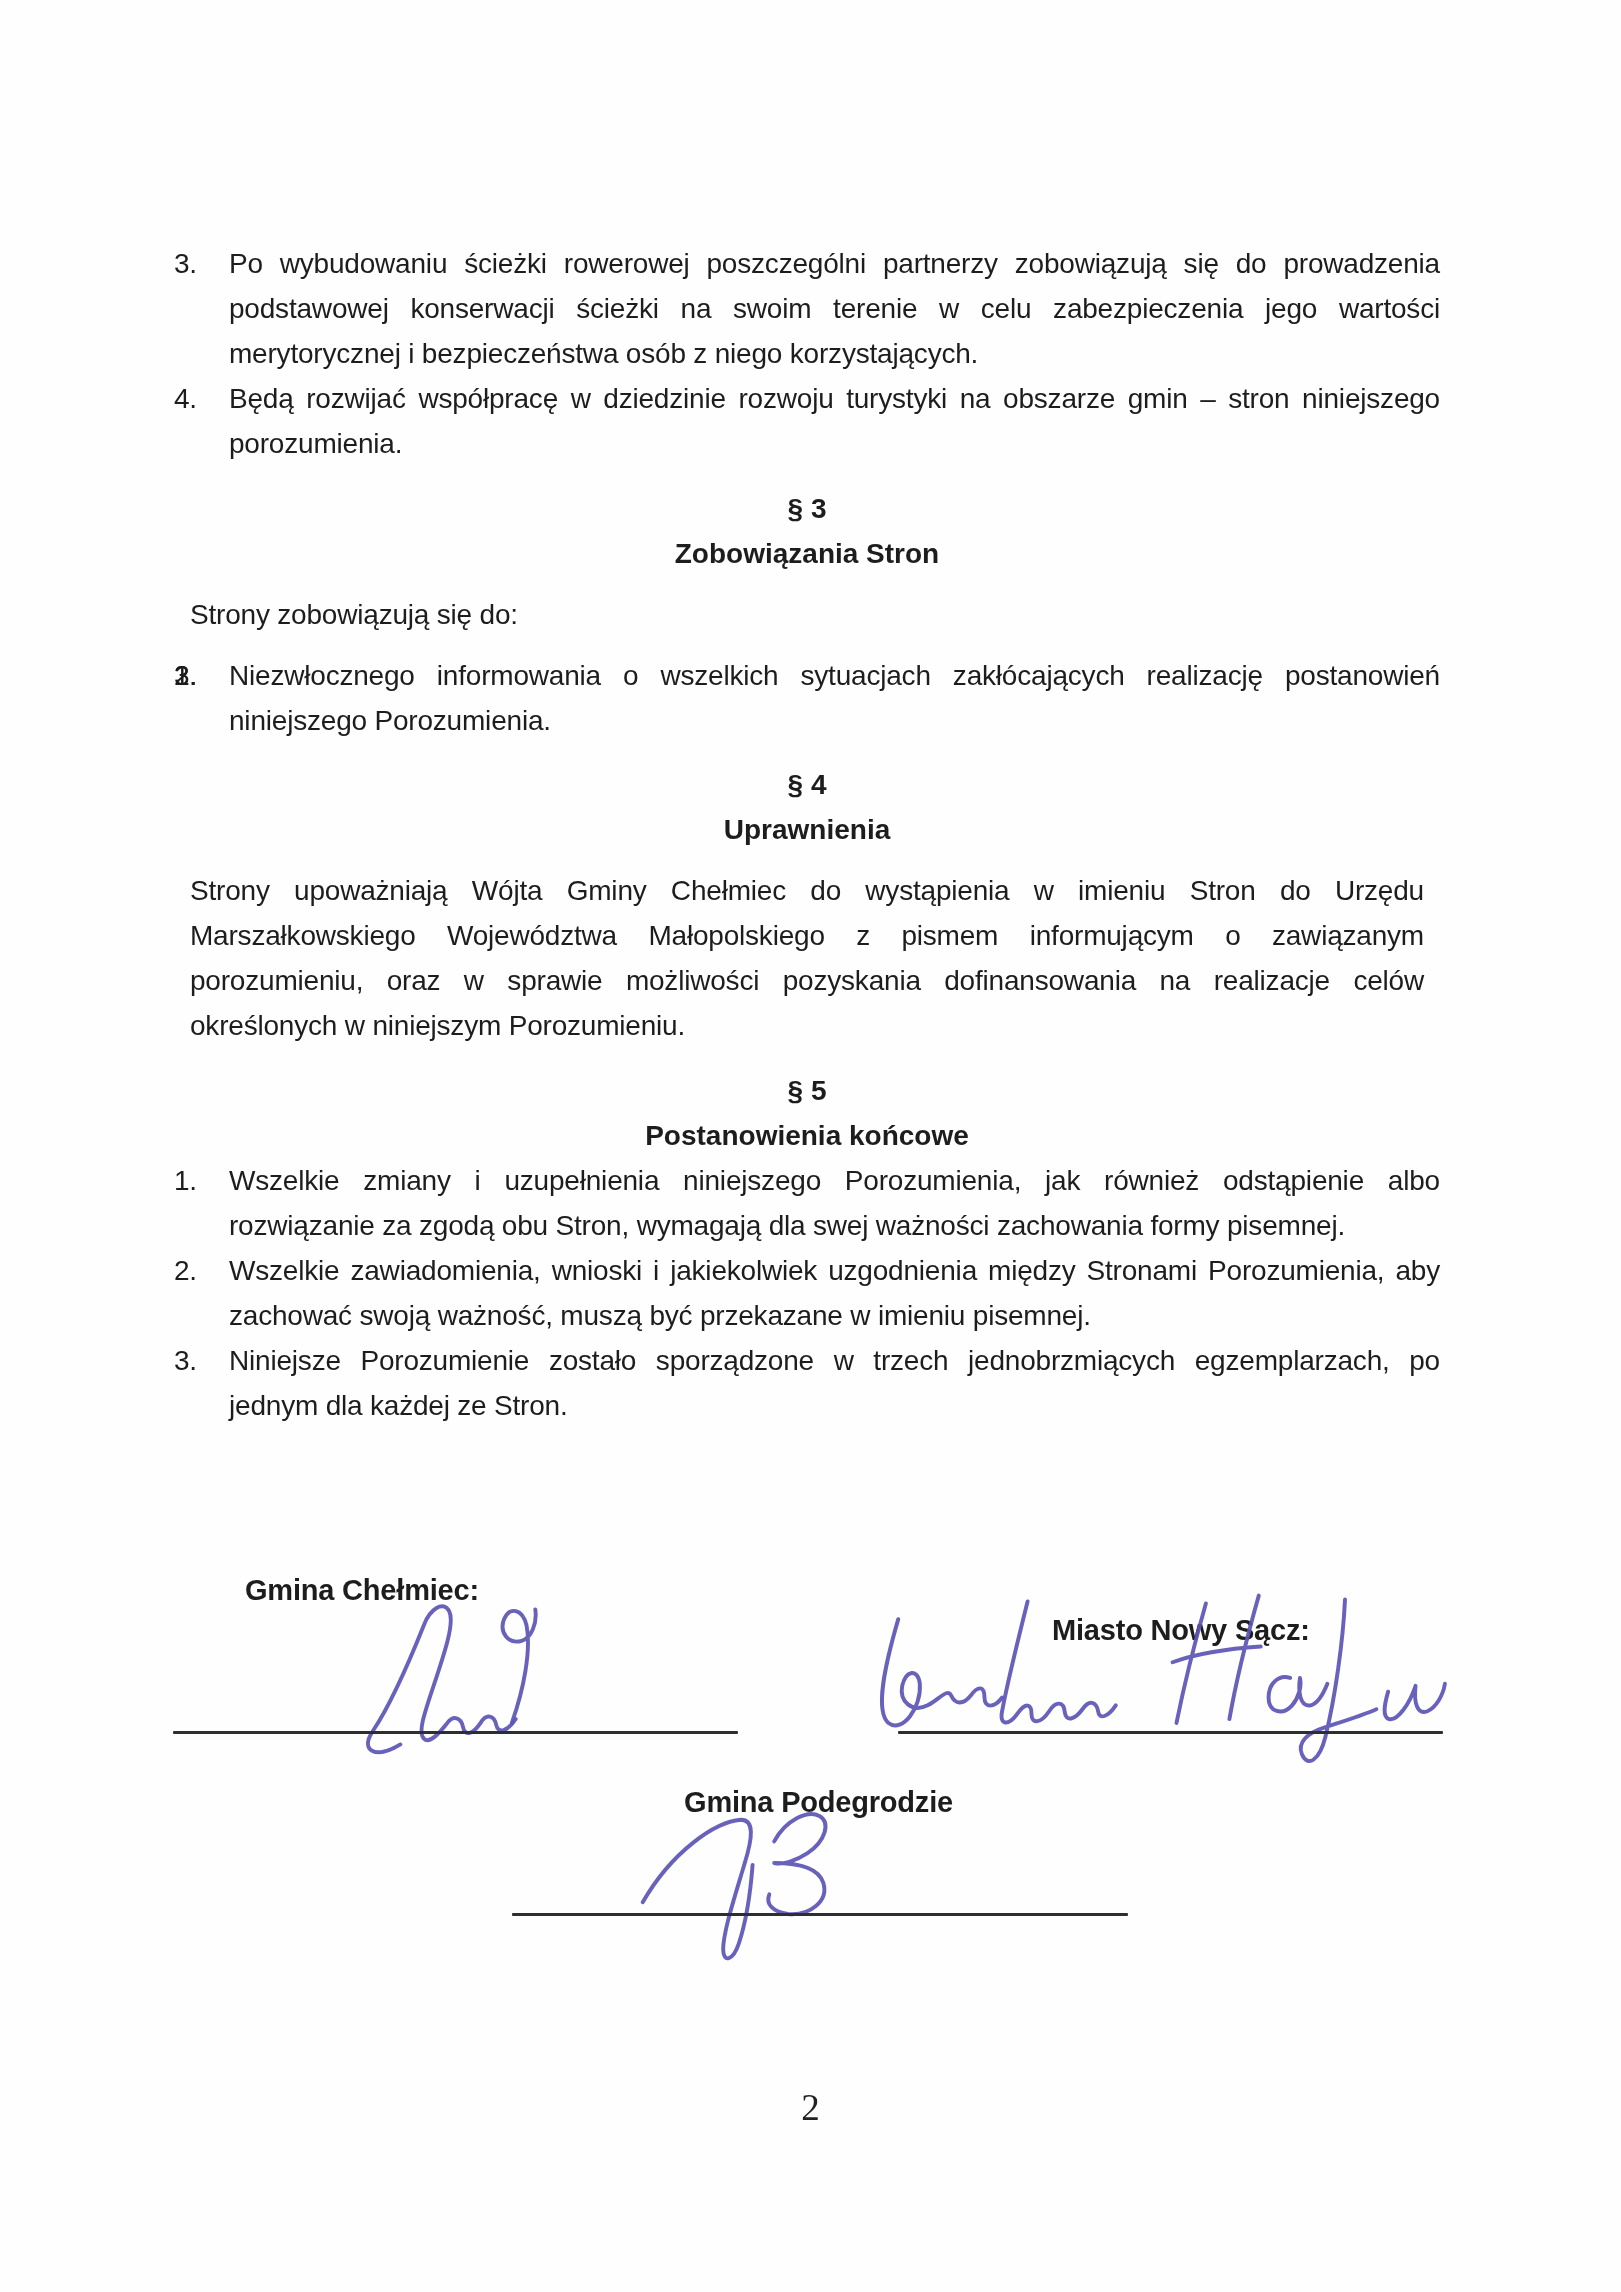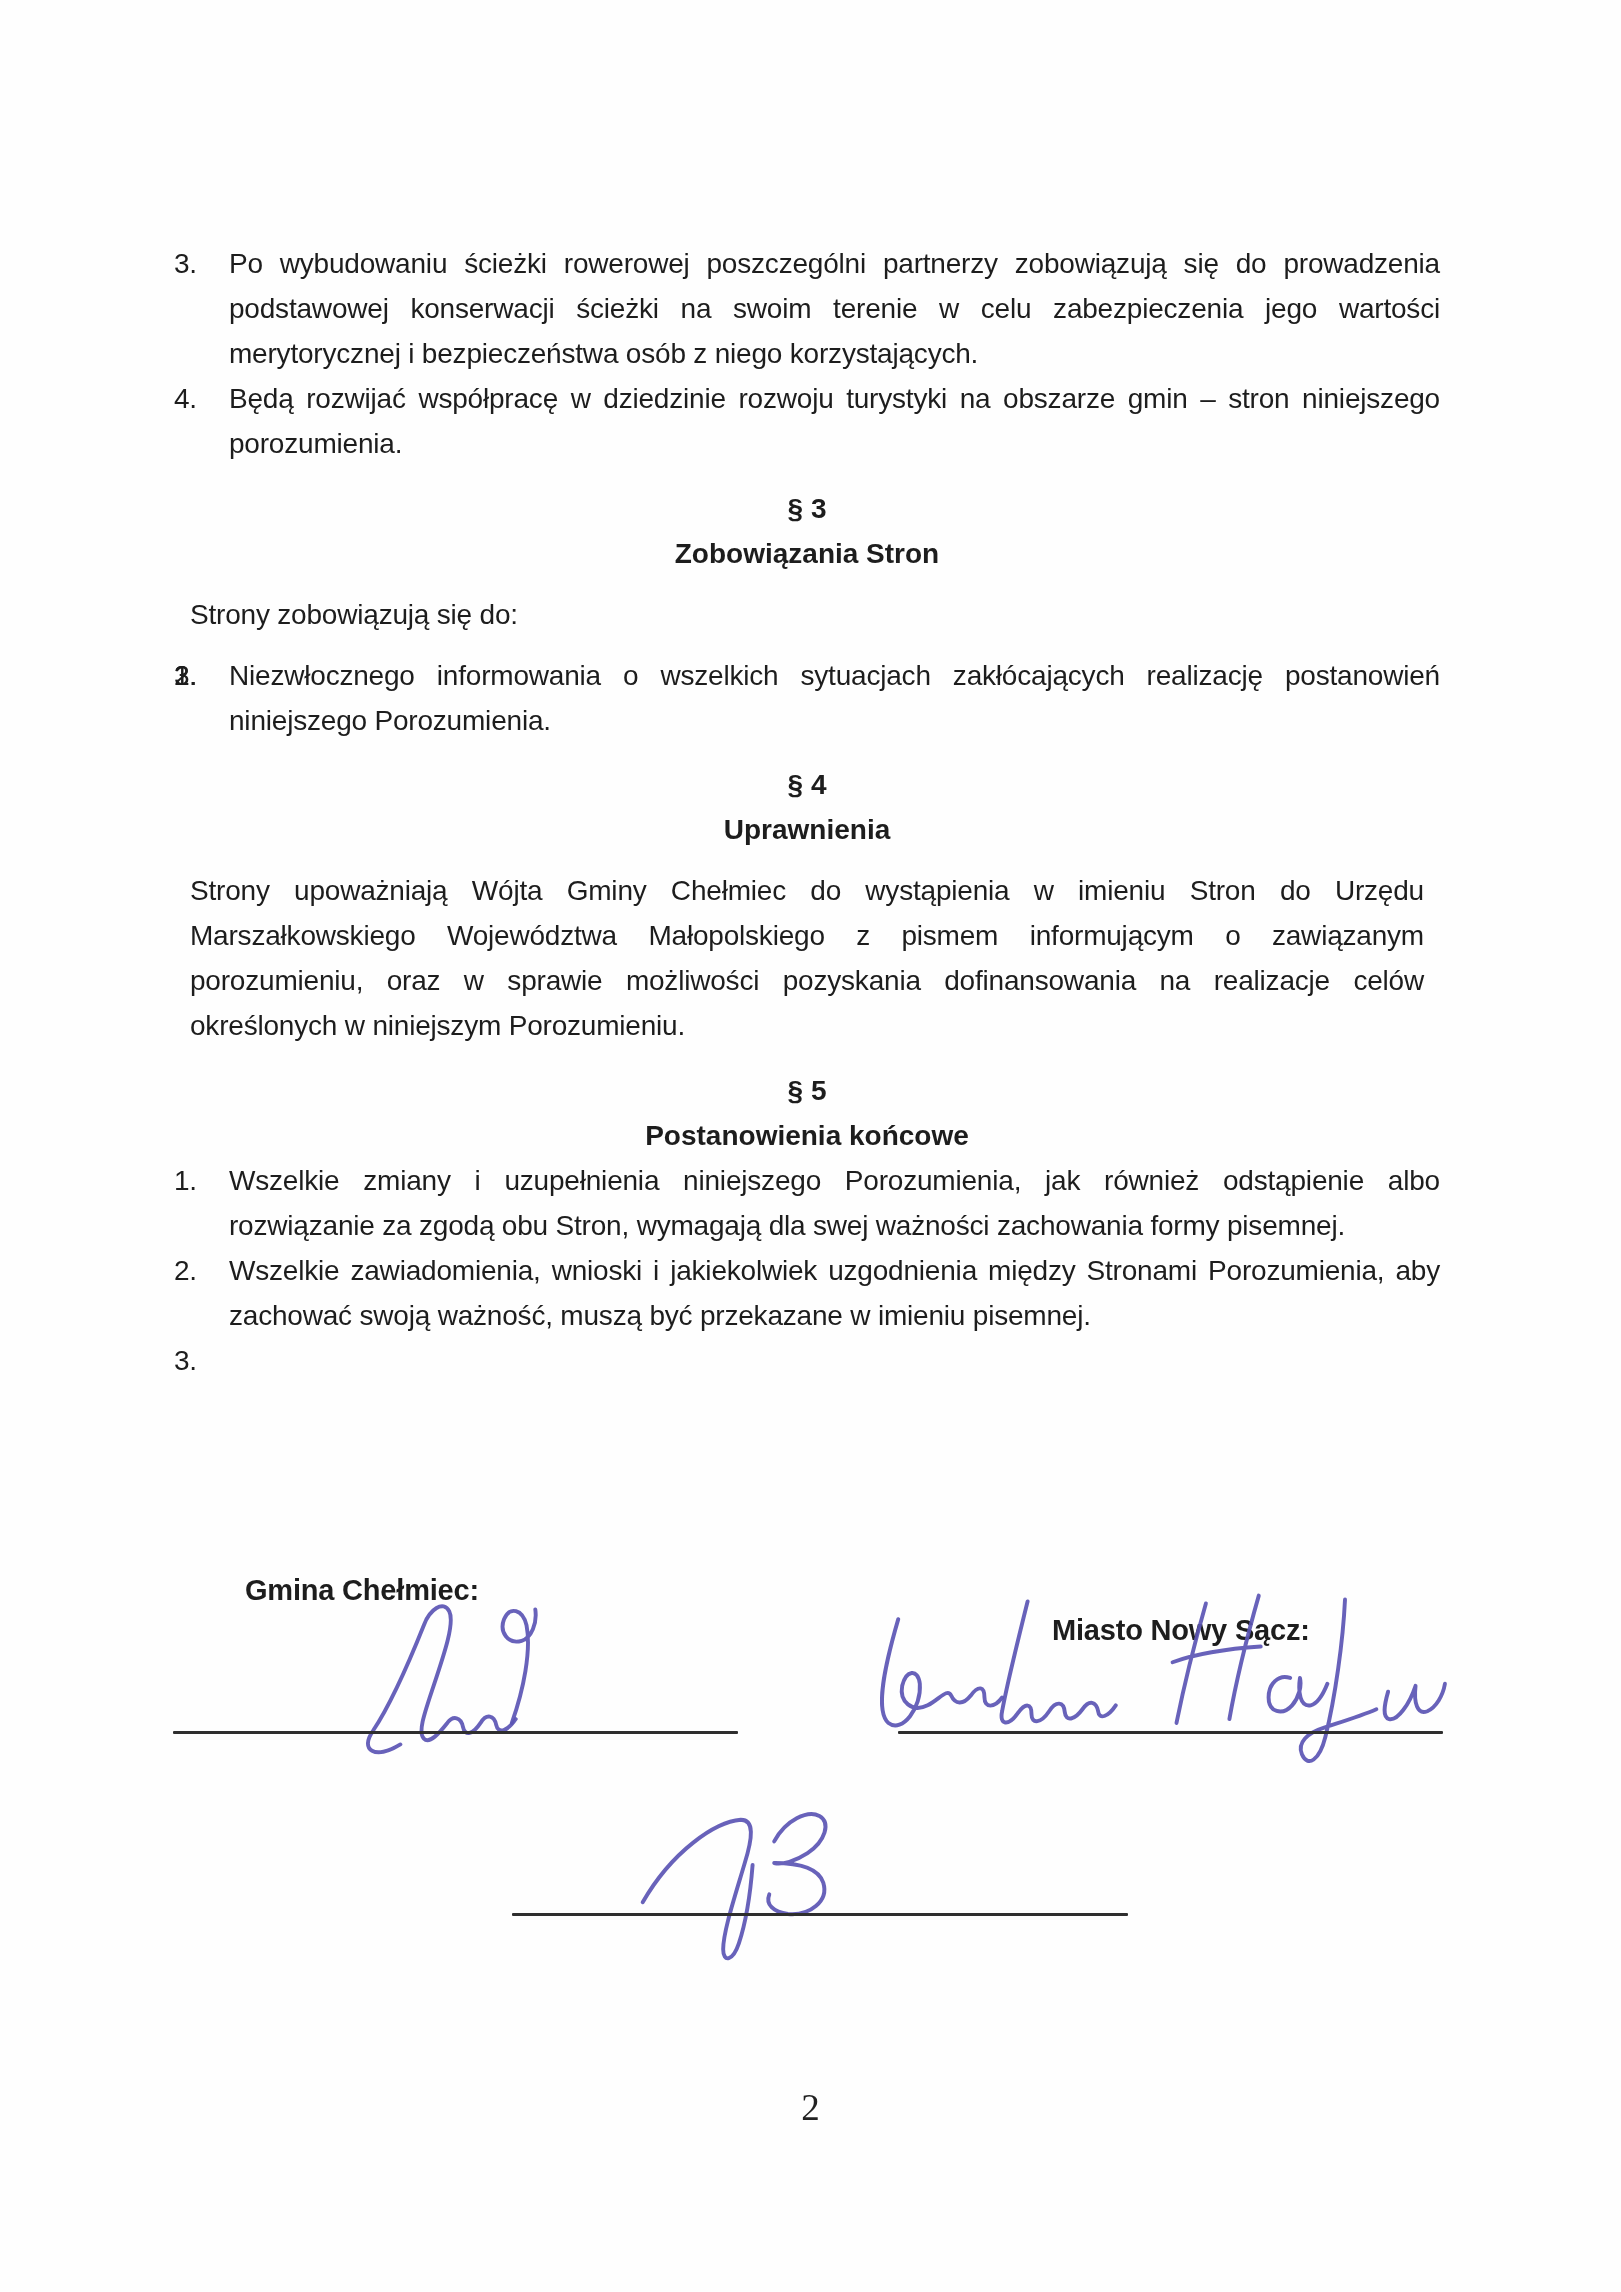--- a/index.html
+++ b/index.html
@@ -99,20 +99,21 @@
       <div class="li">
         <span class="num">1.</span>
         <span>Wszelkie zmiany i uzupełnienia niniejszego Porozumienia, jak również odstąpienie albo rozwiązanie za zgodą obu Stron, wymagają dla swej ważności zachowania formy pisemnej.</span>
       </div>
       <div class="li">
         <span class="num">2.</span>
         <span>Wszelkie zawiadomienia, wnioski i jakiekolwiek uzgodnienia między Stronami Porozumienia, aby zachować swoją ważność, muszą być przekazane w imieniu pisemnej.</span>
       </div>
       <div class="li">
         <span class="num">3.</span>
+        <span>Niniejsze Porozumienie zostało sporządzone w trzech jednobrzmiących egzemplarzach, po jednym dla każdej ze Stron.</span>
       </div>
     </div>
   </div>
 
   <div class="sig-label" style="left:245px;top:1574px;">Gmina Chełmiec:</div>
   <div class="sig-label" style="left:1052px;top:1574px;margin-top:40px;">Miasto Nowy Sącz:</div>
 
   <svg class="signature-ink" style="left:314px;top:1588px;" width="294" height="176" viewBox="0 0 300 180" aria-hidden="true">
     <path d="M 88 160 C 62 176 46 166 60 146 C 80 116 100 68 112 38 C 118 22 132 12 138 24 C 144 36 132 70 120 106 C 112 130 106 148 112 154 C 118 160 128 148 136 138 C 142 130 150 132 152 142 C 154 152 162 150 170 138 C 176 128 184 130 186 140 C 188 150 198 146 206 134"></path>
     <path d="M 202 138 C 214 104 222 64 217 38 C 213 22 200 18 194 32 C 189 45 198 58 212 54 C 222 51 228 36 226 22"></path>
@@ -123,20 +124,21 @@
     <path d="M 168 26 C 158 66 146 116 142 138 C 139 152 148 154 158 140 C 166 129 172 130 172 141 C 172 152 182 150 190 138 C 197 127 205 128 206 139 C 207 149 216 147 224 136 C 231 126 238 128 240 138 C 241 147 250 144 258 132"></path>
     <path d="M 350 28 C 338 70 326 120 320 150 M 404 20 C 392 62 380 112 374 146 M 316 88 C 344 78 376 74 406 72"></path>
     <path d="M 436 104 C 424 100 414 110 414 124 C 414 139 428 143 438 132 C 445 124 448 112 446 104 C 444 118 446 134 457 132 C 465 130 470 120 474 110"></path>
     <path d="M 492 24 C 490 66 482 124 472 164 C 466 188 454 196 448 182 C 443 170 454 160 470 155 C 488 149 508 143 524 136"></path>
     <path d="M 536 118 C 532 132 530 144 537 146 C 546 148 558 130 564 112 C 562 130 566 142 576 138 C 585 134 592 122 594 110"></path>
   </svg>
 
   <div class="sig-line" style="left:173px;top:1731px;width:565px;"></div>
   <div class="sig-line" style="left:898px;top:1731px;width:545px;"></div>
 
+  <div class="sig-label-center" style="top:1786px;">Gmina Podegrodzie</div>
 
   <svg class="signature-ink" style="left:627px;top:1808px;" width="314" height="162" viewBox="0 0 320 165" aria-hidden="true">
     <path d="M 16 96 C 46 44 90 14 116 12 C 130 12 128 30 120 56 C 110 90 98 126 98 144 C 98 158 108 156 114 138 C 121 117 126 84 128 58"></path>
     <path d="M 150 34 C 162 12 184 2 196 8 C 208 15 202 34 184 46 C 172 54 158 58 150 56 C 168 56 194 58 200 76 C 206 95 186 110 164 108 C 149 106 141 98 145 88"></path>
   </svg>
 
   <div class="sig-line" style="left:512px;top:1913px;width:616px;"></div>
 
   <div class="page-num">2</div>
 

